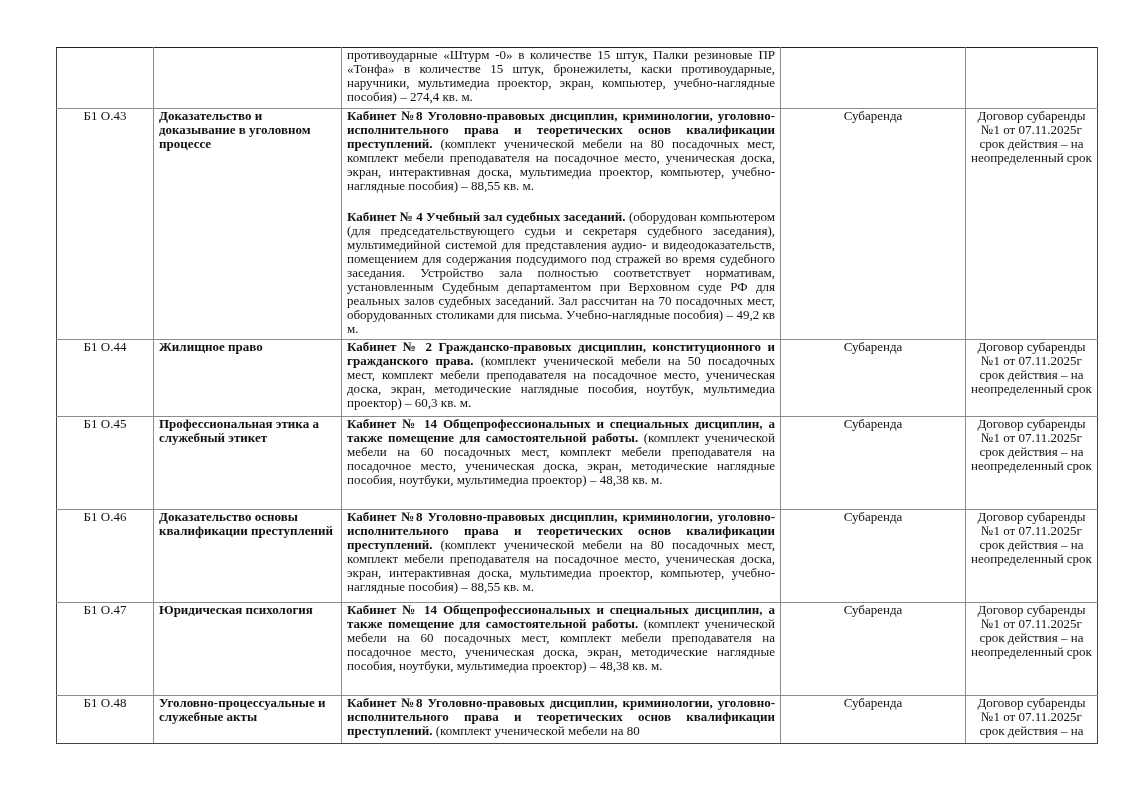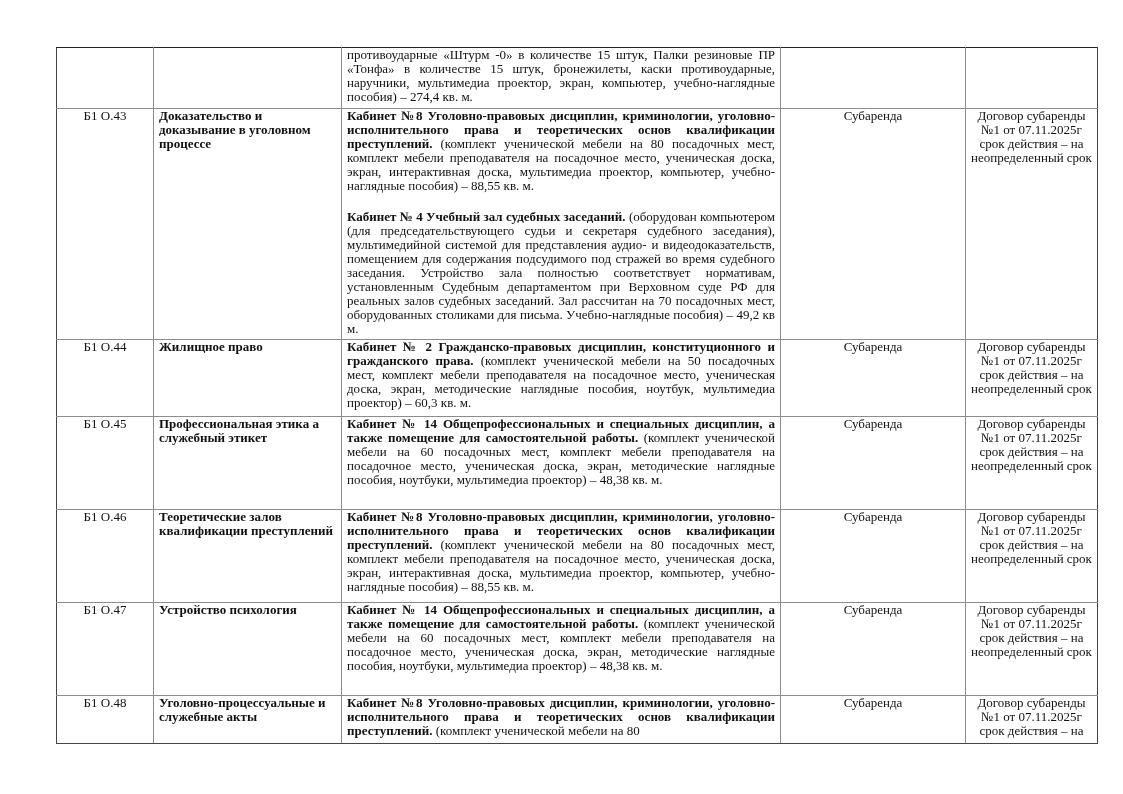--- a/index.html
+++ b/index.html
@@ -135,31 +135,31 @@
         <td class="name">Профессиональная этика а служебный этикет</td>
         <td class="room">
           <span class="room-block"><span class="room-title">Кабинет № 14  Общепрофессиональных и специальных дисциплин, а также помещение для самостоятельной работы.</span><span> (комплект ученической мебели на 60 посадочных мест, комплект мебели преподавателя на посадочное место, ученическая доска, экран, методические наглядные пособия, ноутбуки, мультимедиа проектор) – 48,38 кв. м.</span></span>
         </td>
         <td class="basis">Субаренда</td>
         <td class="doc">Договор субаренды №1 от 07.11.2025г срок действия – на неопределенный срок</td>
       </tr>
 
       <tr class="r4">
         <td class="code">Б1 О.46</td>
-        <td class="name">Теоретические залов квалификации преступлений</td>
+        <td class="name">Доказательство основы квалификации преступлений</td>
         <td class="room">
           <span class="room-block"><span class="room-title">Кабинет №8 Уголовно-правовых дисциплин, криминологии, уголовно-исполнительного права и теоретических основ квалификации преступлений.</span><span> (комплект ученической мебели на 80 посадочных мест, комплект мебели преподавателя на посадочное место, ученическая доска, экран, интерактивная доска, мультимедиа проектор, компьютер, учебно-наглядные пособия) – 88,55 кв. м.</span></span>
         </td>
         <td class="basis">Субаренда</td>
         <td class="doc">Договор субаренды №1 от 07.11.2025г срок действия – на неопределенный срок</td>
       </tr>
 
       <tr class="r5">
         <td class="code">Б1 О.47</td>
-        <td class="name">Устройство психология</td>
+        <td class="name">Юридическая психология</td>
         <td class="room">
           <span class="room-block"><span class="room-title">Кабинет № 14  Общепрофессиональных и специальных дисциплин, а также помещение для самостоятельной работы.</span><span> (комплект ученической мебели на 60 посадочных мест, комплект мебели преподавателя на посадочное место, ученическая доска, экран, методические наглядные пособия, ноутбуки, мультимедиа проектор) – 48,38 кв. м.</span></span>
         </td>
         <td class="basis">Субаренда</td>
         <td class="doc">Договор субаренды №1 от 07.11.2025г срок действия – на неопределенный срок</td>
       </tr>
 
       <tr class="r6">
         <td class="code">Б1 О.48</td>
         <td class="name">Уголовно-процессуальные и служебные акты</td>

